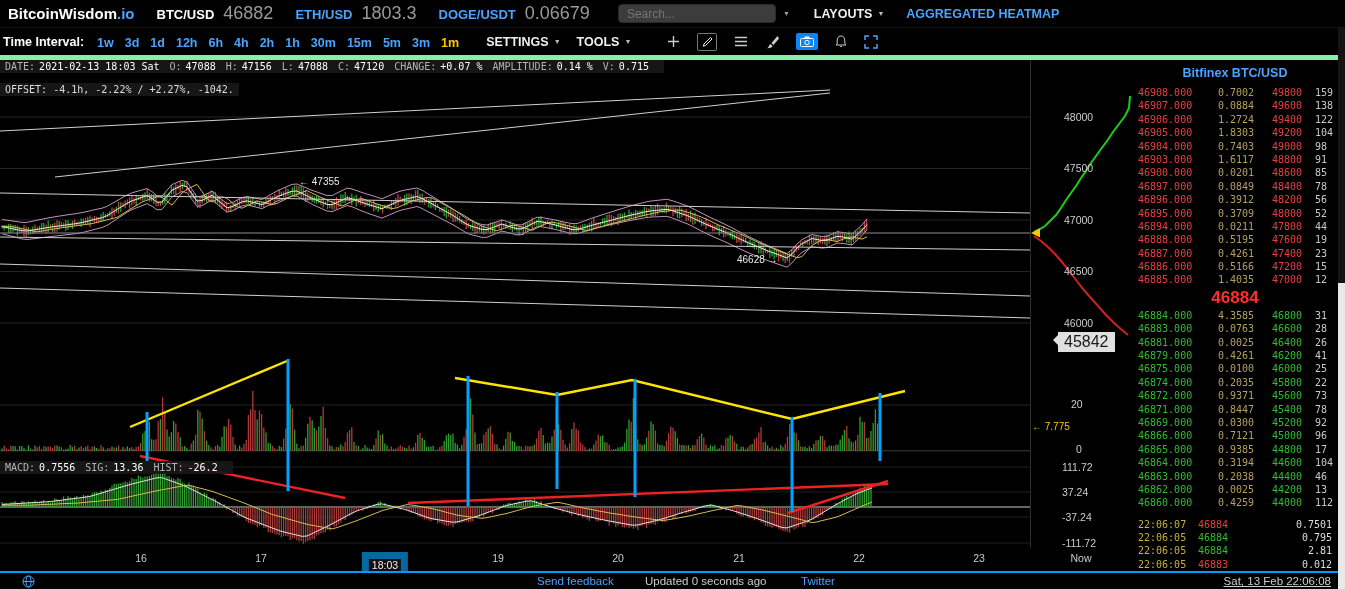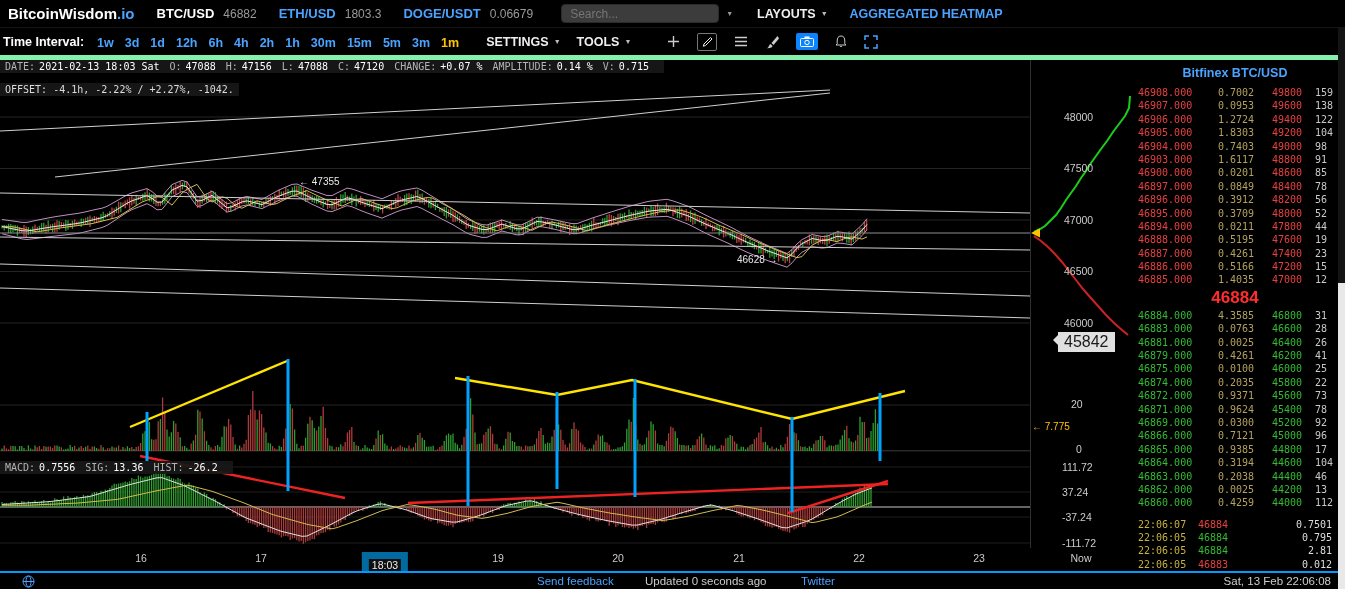--- a/index.html
+++ b/index.html
@@ -9,21 +9,21 @@
   #chart-svg{position:absolute;left:0;top:0;z-index:1;}
 
   
   #topbar{position:absolute;left:0;top:0;width:1345px;height:28px;background:#000;z-index:6;
           display:flex;align-items:center;color:#fff;border-bottom:1px solid #151515;}
   .logo{font-weight:bold;font-size:15px;margin-left:8px;color:#fff;cursor:pointer;white-space:nowrap;}
   .logo .tld{color:#4aa3ff;}
   .ticker{display:flex;align-items:baseline;margin-left:22px;cursor:pointer;white-space:nowrap;}
   .ticker .pair{color:#4aa3ff;font-weight:bold;font-size:13px;}
   .ticker.active .pair{color:#fff;}
-  .ticker .tprice{color:#9a9a9a;margin-left:9px;font-size:12px;}
+  .ticker .tprice{color:#9a9a9a;margin-left:9px;font-size:18px;}
   #search-wrap{margin-left:28px;display:flex;align-items:center;}
   #search-input{width:158px;height:19px;background:#3c3c3c;border:1px solid #2a2a2a;border-radius:4px;
                 color:#ccc;font-size:12px;padding:1px 8px;outline:none;font-family:"Liberation Sans",sans-serif;}
   .caret-btn{color:#999;font-size:7px;margin-left:7px;cursor:pointer;}
   .menu-item{color:#eee;font-size:12.5px;font-weight:bold;margin-left:24px;display:flex;align-items:center;gap:5px;cursor:pointer;white-space:nowrap;}
   .menu-item .car{font-size:7px;color:#bbb;}
   .heatmap-link{color:#4aa3ff;font-size:12.5px;font-weight:bold;margin-left:22px;cursor:pointer;text-decoration:none;white-space:nowrap;}
 
   
   #toolbar{position:absolute;left:0;top:28px;width:1345px;height:32px;background:#000;z-index:6;
@@ -87,21 +87,21 @@
   #scroll-thumb{position:absolute;left:0;top:0;width:7px;height:255px;background:#141414;}
 
   
   #statusbar{position:absolute;left:0;top:571px;width:1345px;height:18px;background:#000;
              border-top:2px solid #0099ff;z-index:7;font-size:11.5px;color:#ccc;}
   #statusbar a{color:#4aa3ff;text-decoration:none;cursor:pointer;}
   #sb-globe{position:absolute;left:22px;top:2px;}
   #sb-feedback{position:absolute;left:537px;top:2px;}
   #sb-updated{position:absolute;left:645px;top:2px;}
   #sb-twitter{position:absolute;left:801px;top:2px;}
-  #sb-clock{position:absolute;right:14px;top:2px;}
+  #sb-clock{position:absolute;right:14px;top:2px;text-decoration:underline;}
 </style>
 </head>
 <body>
 
 <div id="app">
 
   <svg id="chart-svg" width="1345" height="589">
       <line x1="0" y1="117" x2="1030" y2="117" stroke="#242424"></line>
       <line x1="0" y1="168.5" x2="1030" y2="168.5" stroke="#242424"></line>
       <line x1="0" y1="220" x2="1030" y2="220" stroke="#242424"></line>
@@ -268,21 +268,21 @@
     <div id="ob-title">Bitfinex BTC/USD</div>
     <div id="asks">
         <div class="ob-row ask">
           <span class="p">46908.000</span>
           <span class="a">0.7002</span>
           <span class="p2">49800</span>
           <span class="a2">159</span>
         </div>
         <div class="ob-row ask">
           <span class="p">46907.000</span>
-          <span class="a">0.0953</span>
+          <span class="a">0.0884</span>
           <span class="p2">49600</span>
           <span class="a2">138</span>
         </div>
         <div class="ob-row ask">
           <span class="p">46906.000</span>
           <span class="a">1.2724</span>
           <span class="p2">49400</span>
           <span class="a2">122</span>
         </div>
         <div class="ob-row ask">
@@ -397,21 +397,21 @@
           <span class="a2">22</span>
         </div>
         <div class="ob-row bid">
           <span class="p">46872.000</span>
           <span class="a">0.9371</span>
           <span class="p2">45600</span>
           <span class="a2">73</span>
         </div>
         <div class="ob-row bid">
           <span class="p">46871.000</span>
-          <span class="a">0.9624</span>
+          <span class="a">0.8447</span>
           <span class="p2">45400</span>
           <span class="a2">78</span>
         </div>
         <div class="ob-row bid">
           <span class="p">46869.000</span>
           <span class="a">0.0300</span>
           <span class="p2">45200</span>
           <span class="a2">92</span>
         </div>
         <div class="ob-row bid">

